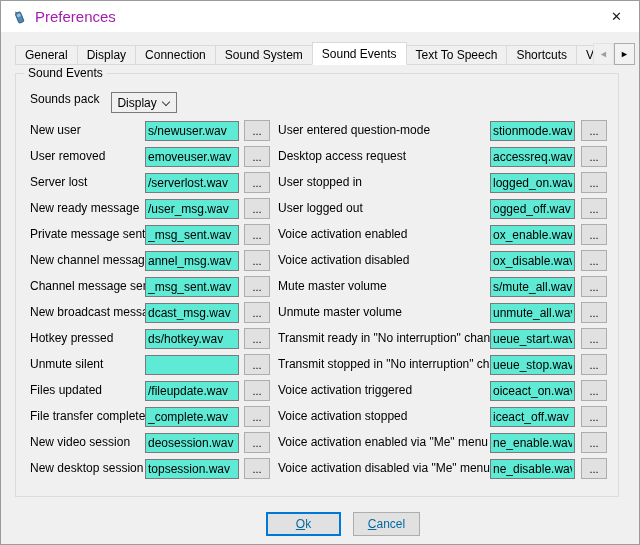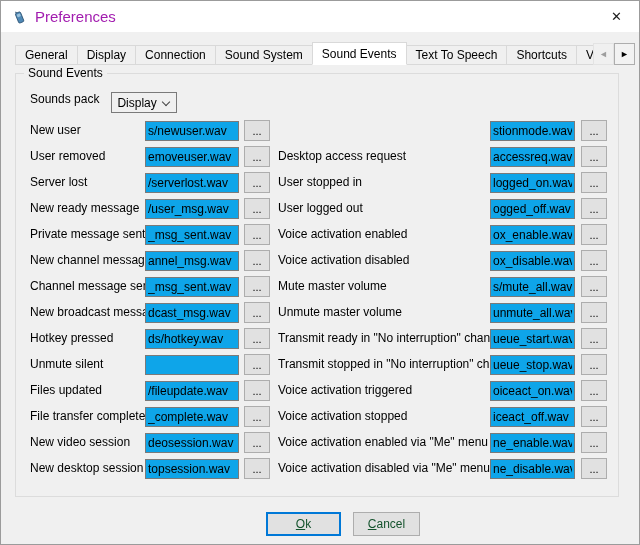--- a/index.html
+++ b/index.html
@@ -65,36 +65,36 @@
     position:absolute;right:7px;top:6px;width:6px;height:6px;
     border-right:1px solid #444;border-bottom:1px solid #444;transform:rotate(45deg);
   }
   
   .event-col{position:absolute;top:44px;height:364px}
   .col-left{left:14px;width:240px}
   .col-right{left:262px;width:330px}
   .event-row{position:relative;height:26px;overflow:hidden}
   .event-label{position:absolute;left:0;top:5px;white-space:nowrap;z-index:0}
   .event-input{
-    position:absolute;top:3px;height:20px;border:1px solid var(--border-dark);background:#0ea5e9;
+    position:absolute;top:3px;height:20px;border:1px solid var(--border-dark);background:#5eead4;
     font-family:"Liberation Sans",sans-serif;font-size:12px;padding:0 2px;z-index:1;outline:none;
   }
   .col-left .event-input{left:115px;width:94px}
   .col-right .event-input{left:212px;width:85px}
   .browse-btn{
     position:absolute;top:2px;height:21px;width:26px;background:var(--btn-bg);
     border:1px solid var(--btn-border);font-size:11px;line-height:10px;color:#000;z-index:1;
     font-family:"Liberation Sans",sans-serif;padding:0;
   }
   .col-left .browse-btn{left:214px}
   .col-right .browse-btn{left:303px}
   
   .footer-btn{
     position:absolute;top:511px;height:24px;background:var(--btn-bg);
-    font-family:"Liberation Sans",sans-serif;font-size:12px;color:#14532d;padding:0;
+    font-family:"Liberation Sans",sans-serif;font-size:12px;color:#0369a1;padding:0;
   }
   .ok-btn{left:265px;width:75px;border:2px solid var(--accent)}
   .cancel-btn{left:352px;width:67px;border:1px solid var(--btn-border)}
 </style>
 </head>
 <body>
 
 <div class="window">
 
   <div class="titlebar">
@@ -213,20 +213,21 @@
   </div>
 
   <div class="event-row">
     <span class="event-label">New desktop session</span>
     <input type="text" class="event-input" value="topsession.wav" style="">
     <button class="browse-btn">...</button>
   </div>
 </div>
     <div class="event-col col-right">
   <div class="event-row">
+    <span class="event-label">User entered question-mode</span>
     <input type="text" class="event-input" value="stionmode.wav" style="">
     <button class="browse-btn">...</button>
   </div>
 
   <div class="event-row">
     <span class="event-label">Desktop access request</span>
     <input type="text" class="event-input" value="accessreq.wav" style="">
     <button class="browse-btn">...</button>
   </div>
 

